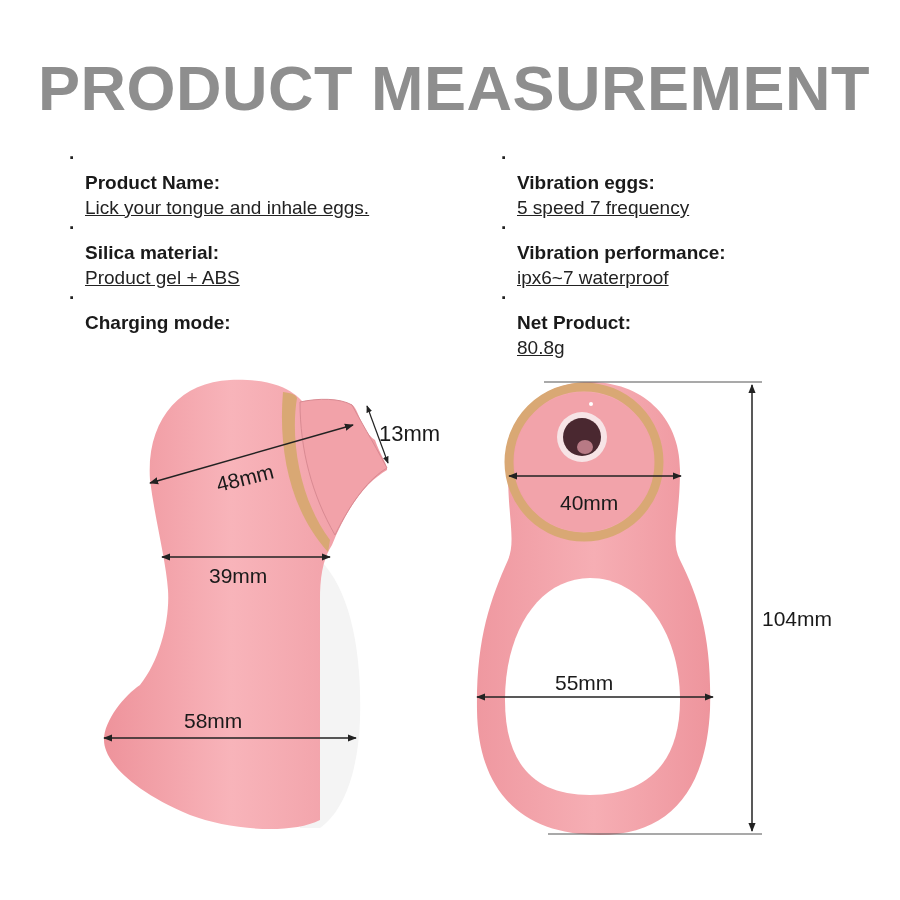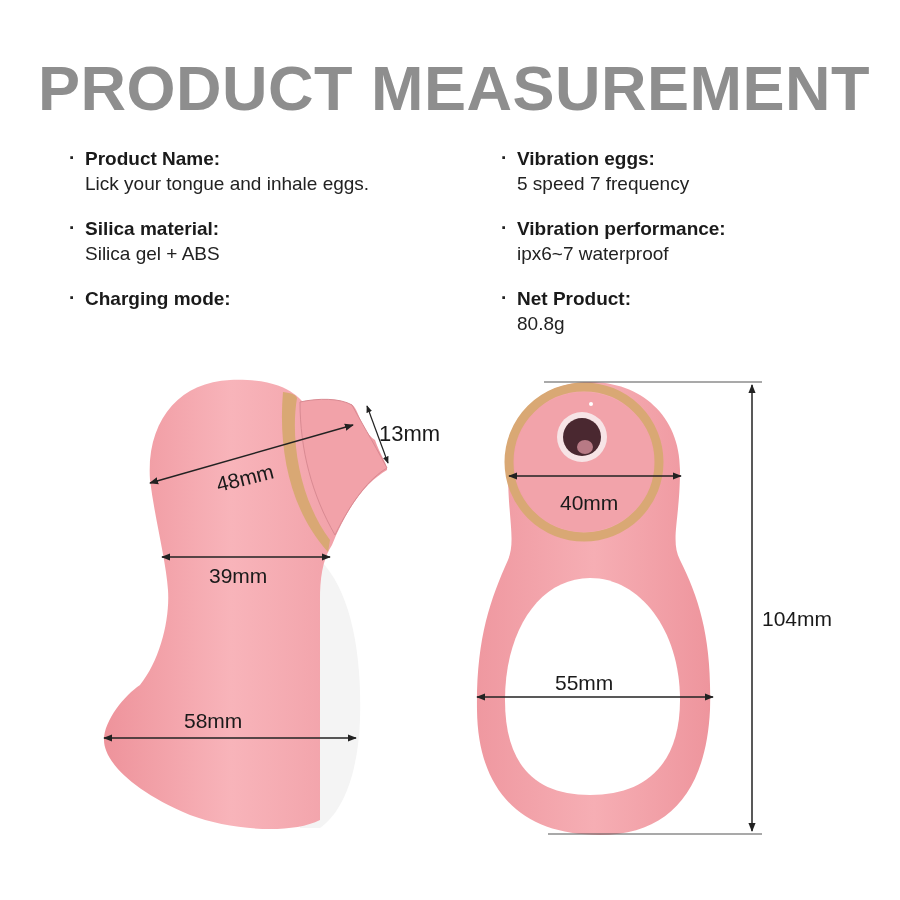--- a/index.html
+++ b/index.html
@@ -1,37 +1,37 @@
 <!DOCTYPE html>
 <html><head>
 <meta charset="utf-8">
 <style>
   html, body { margin:0; padding:0; background:#ffffff; }
   body { width:900px; height:900px; position:relative; overflow:hidden; font-family:"Liberation Sans", sans-serif; }
   .title { position:absolute; left:4px; top:52px; width:900px; text-align:center; font-family:"Liberation Sans", sans-serif; font-weight:bold; font-size:63px; color:#8e8e8e; letter-spacing:0.5px; }
   .spec { position:absolute; font-family:"Liberation Sans", sans-serif; }
   .spec .bullet { position:absolute; left:-16px; top:0; font-size:19px; font-weight:bold; color:#222; }
-  .spec .label { font-weight:bold; font-size:19px; color:#1a1a1a; line-height:24px; }
-  .spec .value { font-size:19px; color:#222; line-height:26px; }
+  .spec .label { font-weight:bold; font-size:19px; color:#1a1a1a; line-height:24px;margin-top:24px; }
+  .spec .value { font-size:19px; color:#222; line-height:26px;text-decoration:underline; }
   svg text { font-family:"Liberation Sans", sans-serif; }
 </style>
 </head>
 <body>
 
 <div class="title">PRODUCT MEASUREMENT</div>
 
 <div class="spec" style="left:85px; top:147px;">
   <span class="bullet">·</span>
   <div class="label">Product Name:</div>
   <div class="value">Lick your tongue and inhale eggs.</div>
 </div>
 <div class="spec" style="left:85px; top:217px;">
   <span class="bullet">·</span>
   <div class="label">Silica material:</div>
-  <div class="value">Silica gel + ABS</div>
+  <div class="value">Product gel + ABS</div>
 </div>
 <div class="spec" style="left:85px; top:287px;">
   <span class="bullet">·</span>
   <div class="label">Charging mode:</div>
 </div>
 
 <div class="spec" style="left:517px; top:147px;">
   <span class="bullet">·</span>
   <div class="label">Vibration eggs:</div>
   <div class="value">5 speed 7 frequency</div>

